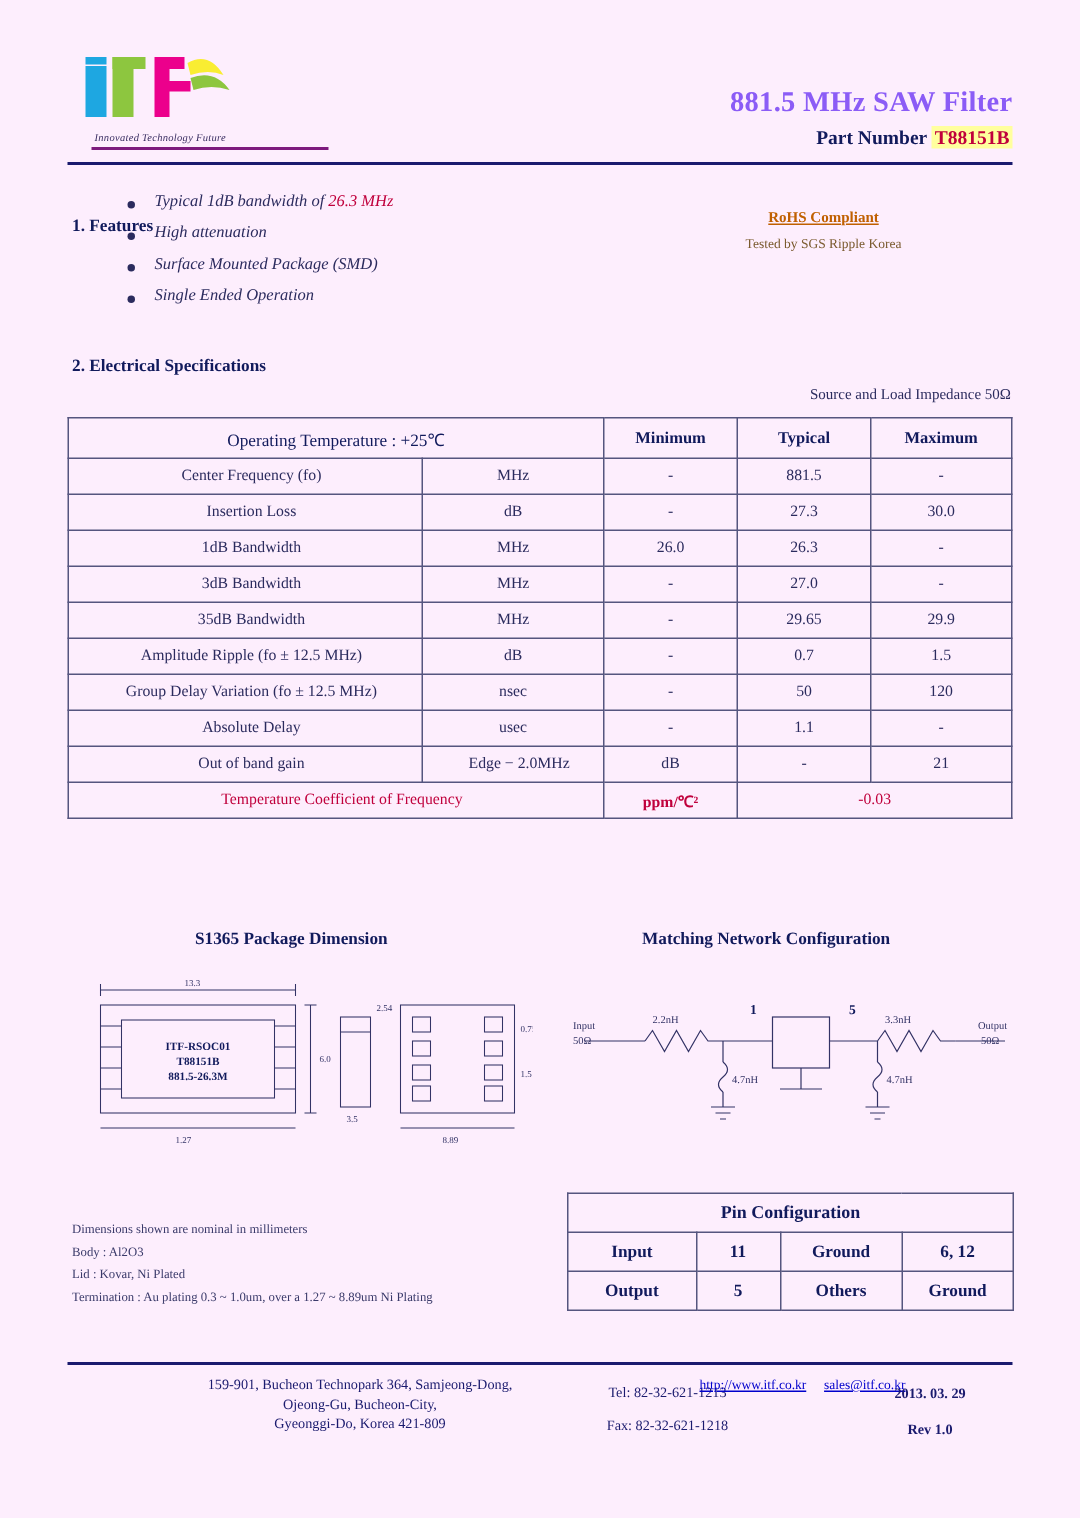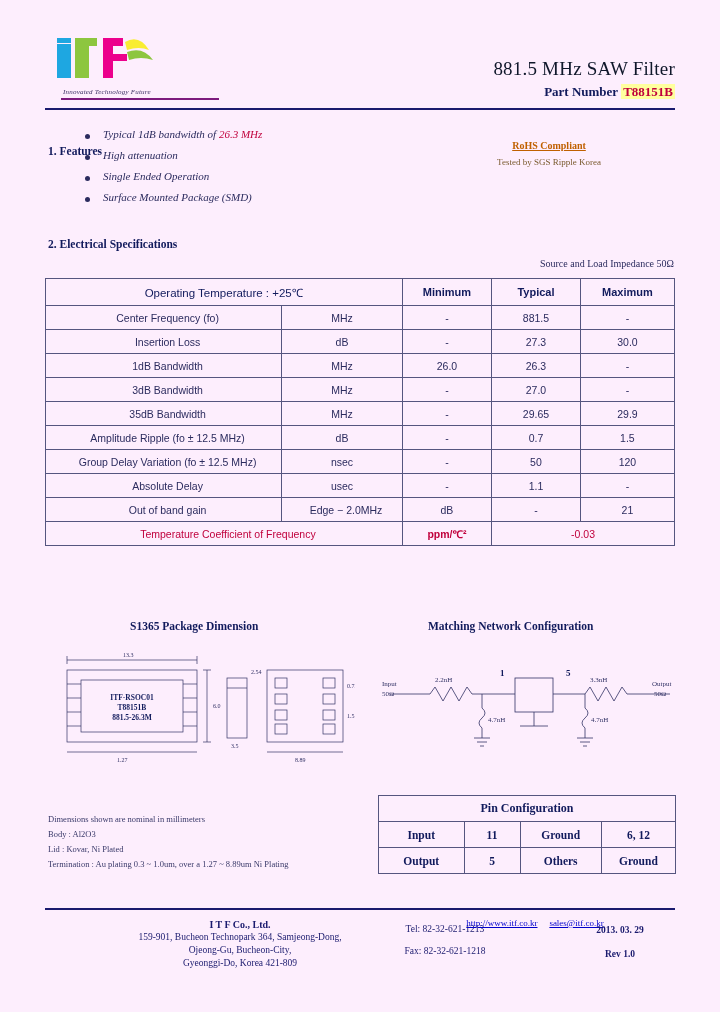--- a/index.html
+++ b/index.html
@@ -52,23 +52,23 @@
     top: 62px;
     width: 158px;
     height: 2px;
     background: #7d1a7d;
   }
   .title-main {
     position: absolute;
     right: 0; top: 28px;
     text-align: right;
     font-family: "Liberation Serif", serif;
-    font-weight: normal;
+    font-weight: bold;
     font-size: 19px;
-    color: #0f172a;
+    color: #8b5cf6;
     letter-spacing: 0.2px;
   }
   .title-part {
     position: absolute;
     right: 0; top: 54px;
     text-align: right;
     font-family: "Liberation Serif", serif;
     font-weight: bold;
     font-size: 13px;
     color: #111a5c;
@@ -148,21 +148,21 @@
     top: 258px;
     font-size: 10px;
     color: #2b2b5e;
   }
   table.spec {
     position: absolute;
     left: 45px;
     top: 278px;
     width: 630px;
     border-collapse: collapse;
-    font-family: Liberation Sans, sans-serif;
+    font-family: Liberation Serif, serif;
     font-size: 10.5px;
     color: #2b2b5e;
     background: transparent;
   }
   table.spec td, table.spec th {
     border: 1px solid #55557f;
     padding: 0;
     height: 23px;
     text-align: center;
     font-weight: normal;
@@ -332,25 +332,25 @@
     <div class="feat-row">
       <span class="feat-bullet"></span>
       <span class="feat-text"><span>Typical 1dB bandwidth of </span><span class="hl-red">26.3 MHz</span></span>
     </div>
     <div class="feat-row">
       <span class="feat-bullet"></span>
       <span class="feat-text">High attenuation</span>
     </div>
     <div class="feat-row">
       <span class="feat-bullet"></span>
-      <span class="feat-text">Single Ended Operation</span>
+      <span class="feat-text">Surface Mounted Package (SMD)</span>
     </div>
     <div class="feat-row">
       <span class="feat-bullet"></span>
-      <span class="feat-text">Surface Mounted Package (SMD)</span>
+      <span class="feat-text">Single Ended Operation</span>
     </div>
   </div>
 
   <div class="rohs">
     <div class="rohs-title">RoHS Compliant</div>
     <div class="rohs-sub">Tested by SGS Ripple Korea</div>
   </div>
 
   <div class="sec-title" style="left:48px; top:238px;">2. Electrical Specifications</div>
   <div class="impedance">Source and Load Impedance    50Ω</div>
@@ -561,21 +561,20 @@
       <td>5</td>
       <td>Others</td>
       <td>Ground</td>
     </tr>
   </tbody>
     </table>
 
   <div class="footer-rule"></div>
   <div class="footer">
     <div class="f-company">
-      <div class="cname">I T F   Co., Ltd.</div>
       <div>159-901, Bucheon Technopark 364, Samjeong-Dong,</div>
       <div>Ojeong-Gu, Bucheon-City,</div>
       <div>Gyeonggi-Do, Korea 421-809</div>
     </div>
     <div class="f-contact">
       <div>Tel: 82-32-621-1213</div>
       <div>Fax: 82-32-621-1218</div>
     </div>
     <div class="f-links">
       <a href="#">http://www.itf.co.kr</a>

